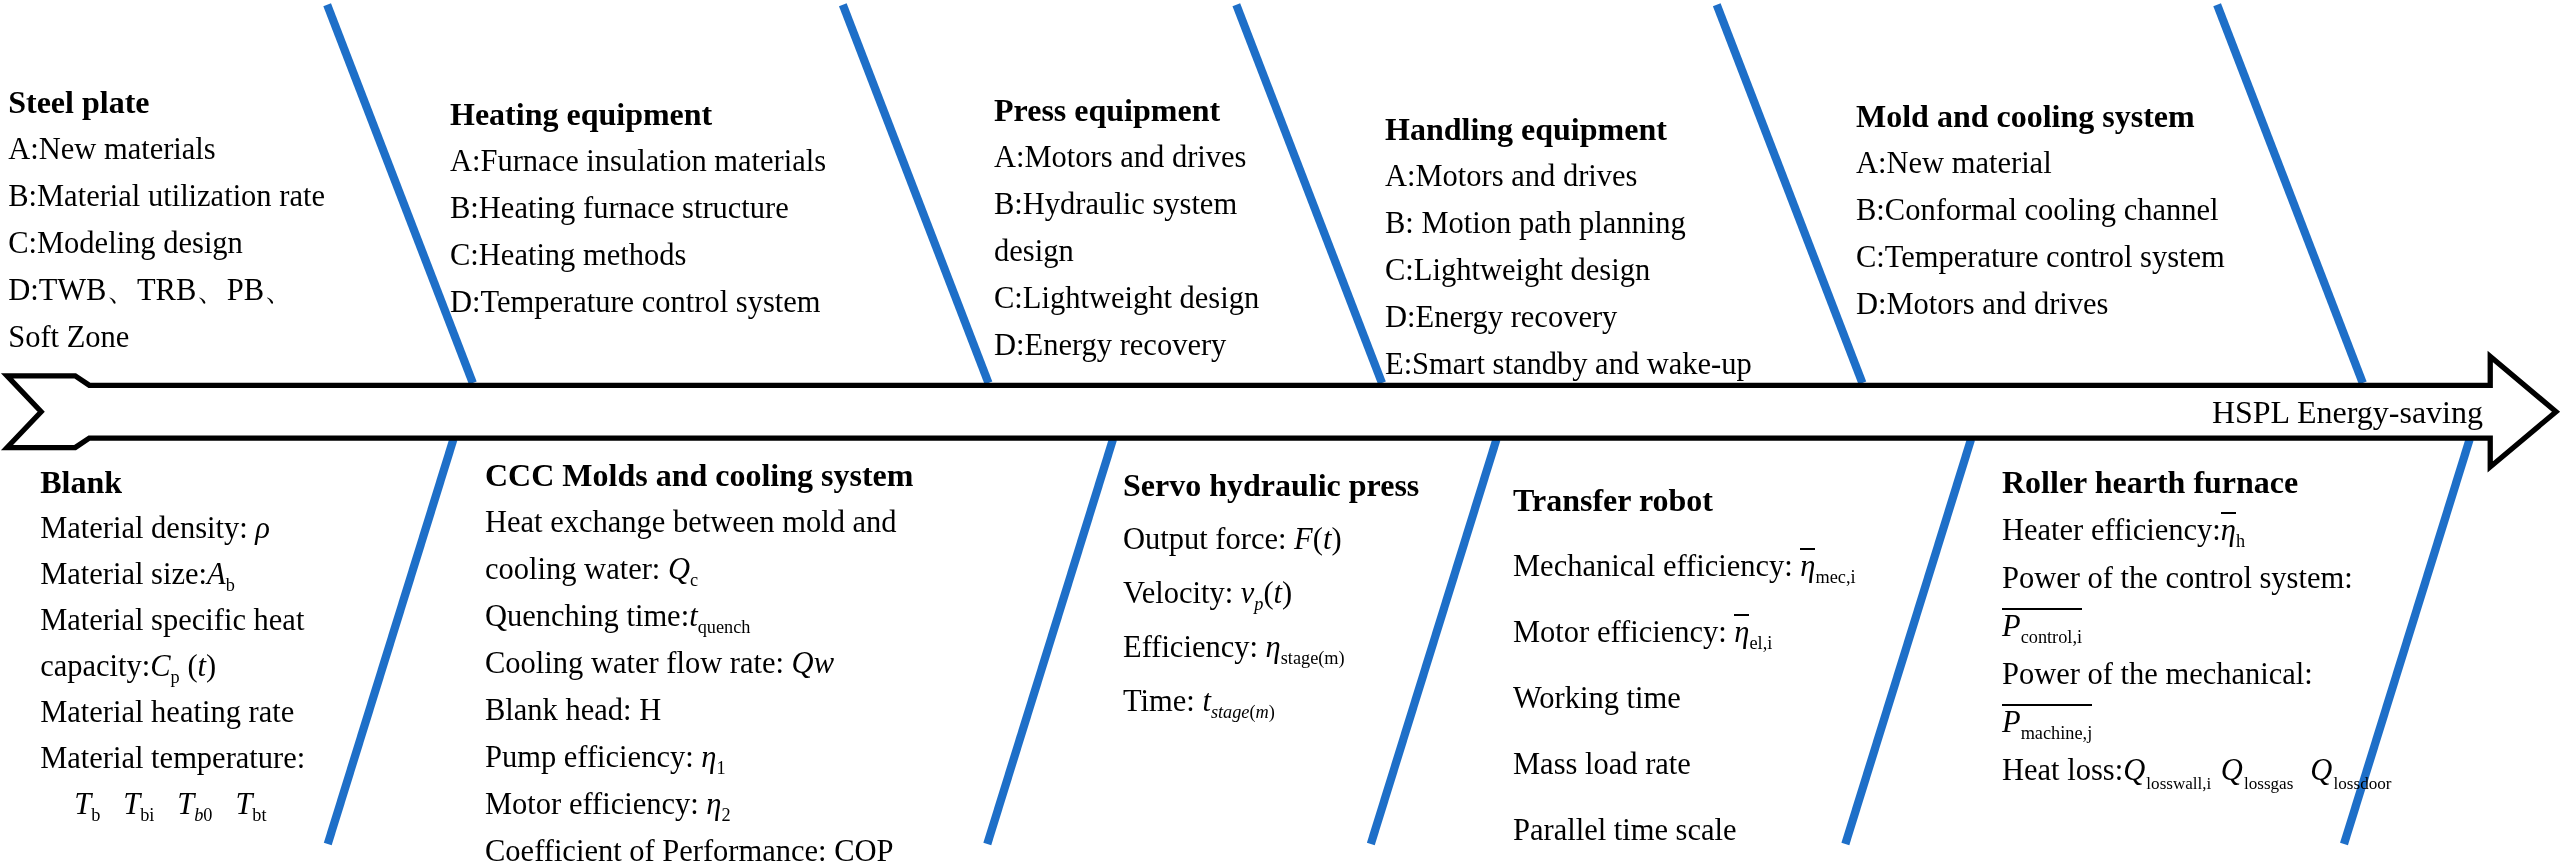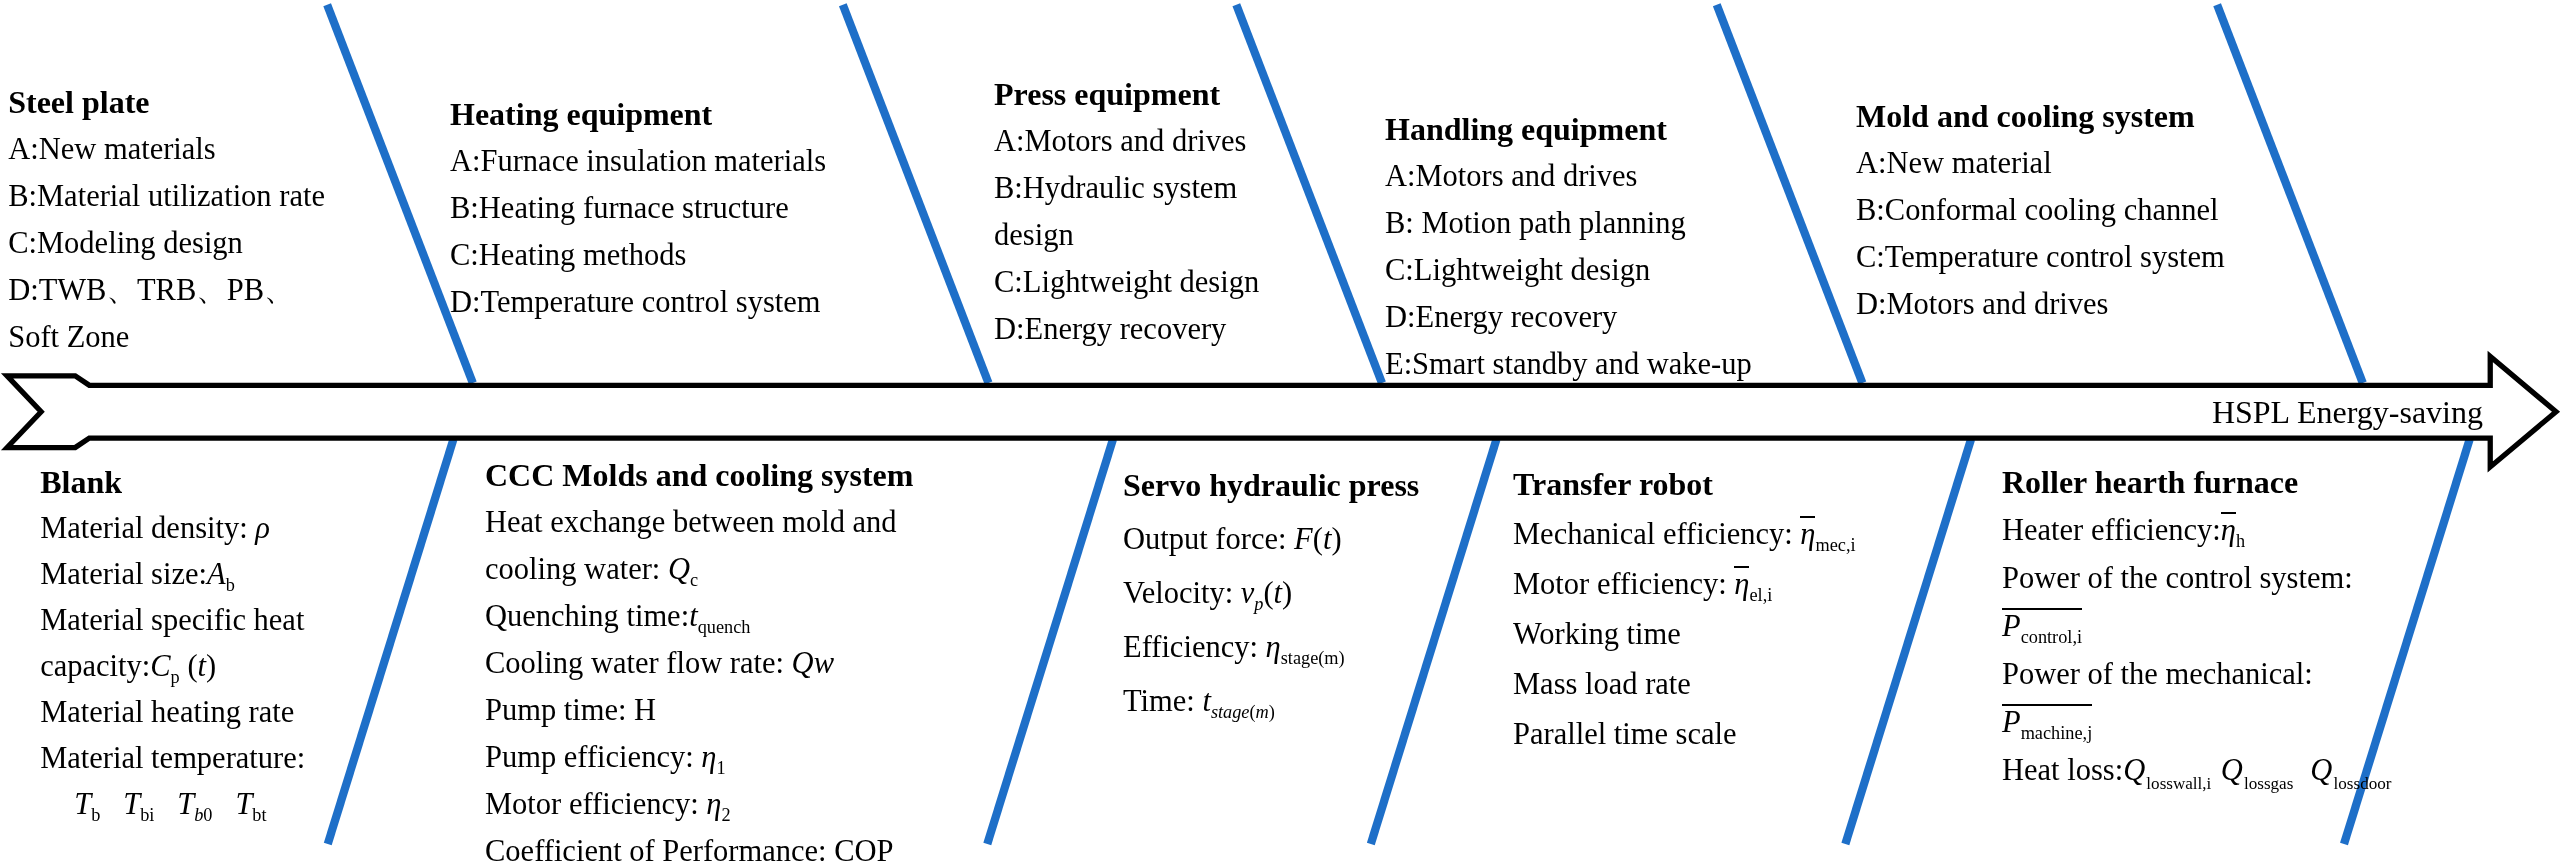--- a/index.html
+++ b/index.html
@@ -10,31 +10,31 @@
     font-family:"Liberation Serif","DejaVu Serif",serif;
     color:#000;
   }
   #spine-svg{position:absolute;left:0;top:0;width:2576px;height:861px;}
   .section{position:absolute;white-space:nowrap;font-size:30.5px;}
   .sec-title{font-weight:bold;font-size:32px;}
   .line{font-size:30.5px;}
   .lh80 .line,.lh80 .sec-title{line-height:47px;height:47px;}
   .lh78 .line,.lh78 .sec-title{line-height:46px;height:46px;margin-left:32px;}
   .lh82 .line,.lh82 .sec-title{line-height:48px;height:48px;margin-left:12px;}
-  .lh85 .line,.lh85 .sec-title{line-height:50px;height:50px;}
+  .lh85 .line,.lh85 .sec-title{line-height:50px;height:50px;margin-top:16px;}
   .lh92 .line,.lh92 .sec-title{line-height:54px;height:54px;}
   sub{font-size:0.60em;}
   i{font-style:italic;}
   .indent{padding-left:34px;}
   .ol{display:inline-block;border-top:2.3px solid #000;line-height:1.02;padding-top:1.2px;}
   .stack{display:inline-flex;flex-direction:row;font-size:0.56em;line-height:1.12;vertical-align:-0.55em;text-align:left;margin-left:1.2px;margin-right:9.4px;}
   
   .pos-t1{left:8.2px;top:79px;}
   .pos-t2{left:450px;top:91px;}
-  .pos-t3{left:994px;top:71px;}
+  .pos-t3{left:994px;top:87px;}
   .pos-t4{left:1385px;top:88px;margin-top:18px;}
   .pos-t5{left:1856px;top:93px;}
   .pos-b1{left:8.2px;top:459px;}
   .pos-b2{left:485px;top:452px;}
   .pos-b3{left:1123px;top:458px;}
   .pos-b4{left:1513px;top:459px;}
   .pos-b5{left:1990px;top:458px;}
   #spine-label{
     position:absolute;left:2091px;top:395px;width:392px;
     text-align:right;font-size:32px;line-height:34px;white-space:nowrap;
@@ -117,21 +117,21 @@
     <div class="line">Material temperature:</div>
     <div class="line indent"><i>T</i><sub>b</sub>&nbsp;&nbsp;&nbsp;<i>T</i><sub>bi</sub>&nbsp;&nbsp;&nbsp;<i>T</i><sub><i>b</i>0</sub>&nbsp;&nbsp;&nbsp;<i>T</i><sub>bt</sub></div>
   </div>
 
   <div class="section lh80 pos-b2">
     <div class="sec-title">CCC Molds and cooling system</div>
     <div class="line">Heat exchange between mold and</div>
     <div class="line">cooling water: <i>Q</i><sub>c</sub></div>
     <div class="line">Quenching time:<i>t</i><sub>quench</sub></div>
     <div class="line">Cooling water flow rate: <i>Qw</i></div>
-    <div class="line">Pump time: H</div>
+    <div class="line">Blank head: H</div>
     <div class="line">Pump efficiency: <i>η</i><sub>1</sub></div>
     <div class="line">Motor efficiency: <i>η</i><sub>2</sub></div>
     <div class="line">Coefficient of Performance: COP</div>
   </div>
 
   <div class="section lh92 pos-b3">
     <div class="sec-title">Servo hydraulic press</div>
     <div class="line">Output force: <i>F</i>(<i>t</i>)</div>
     <div class="line">Velocity: <i>v<sub>p</sub></i>(<i>t</i>)</div>
     <div class="line">Efficiency: <i>η</i><sub>stage(m)</sub></div>

